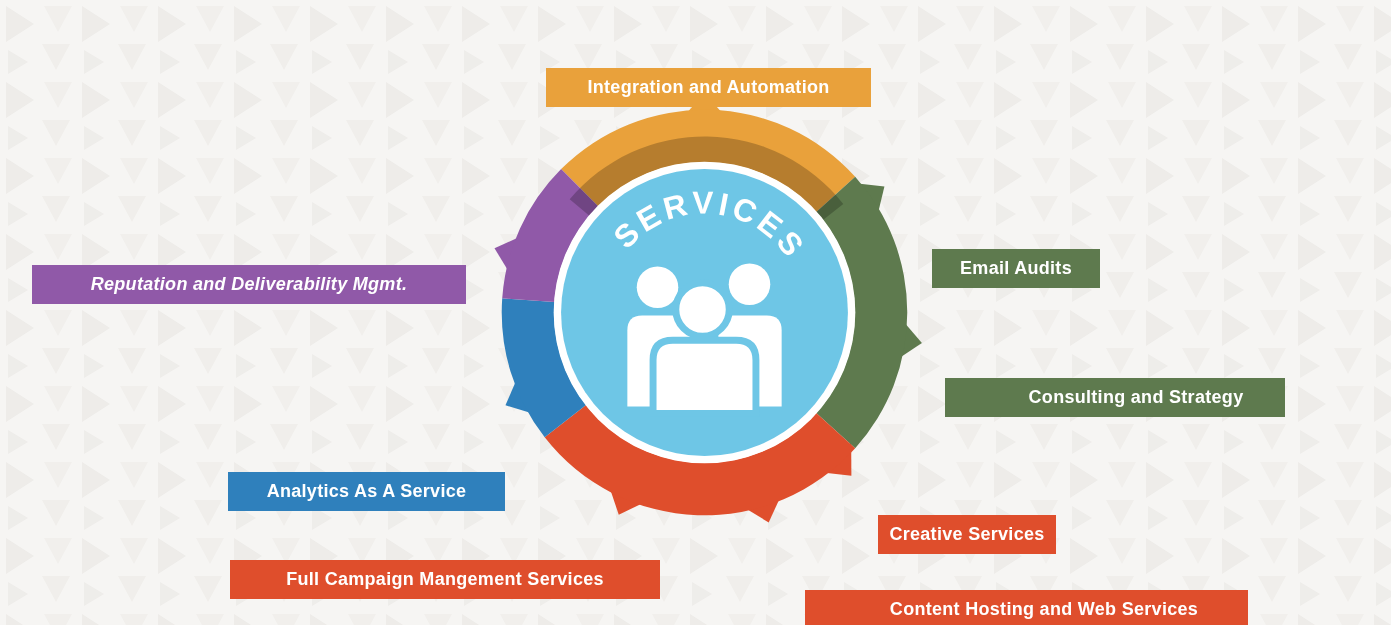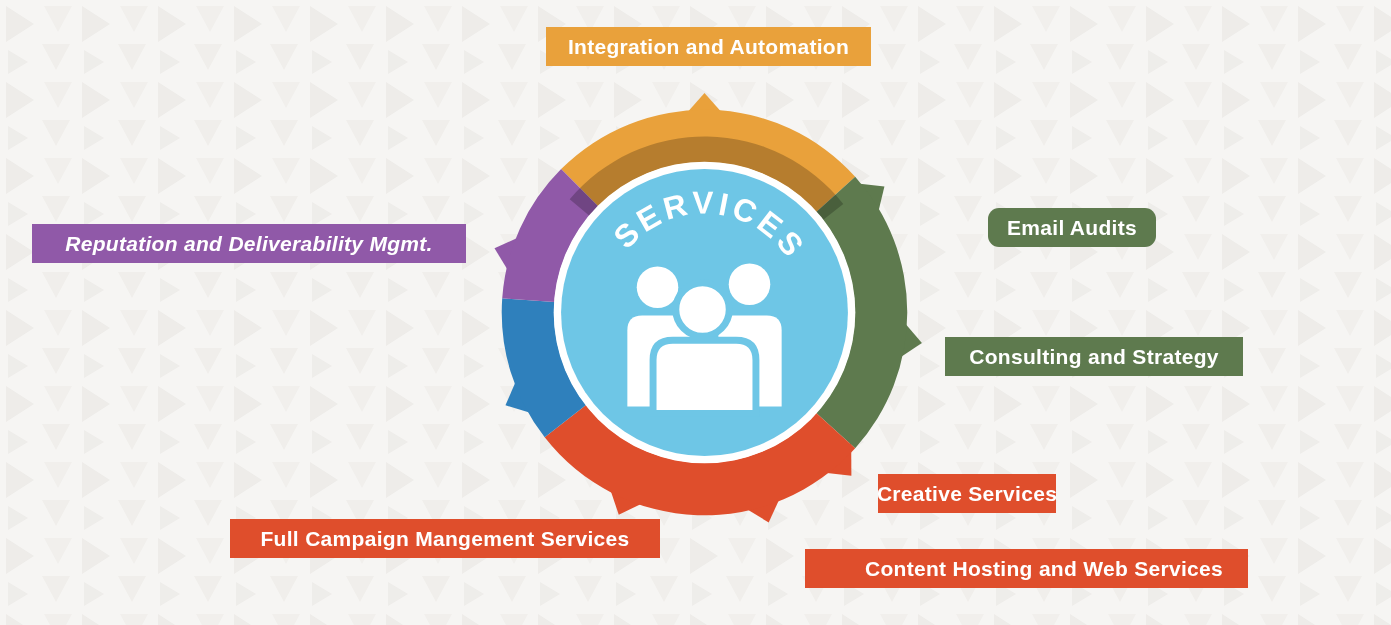--- a/index.html
+++ b/index.html
@@ -12,26 +12,27 @@
     font-family:"Liberation Sans",sans-serif;
   }
   .bg{position:absolute;left:0;top:0;}
   .ring{position:absolute;left:477px;top:85px;width:455px;height:455px;}
   .label{
     position:absolute;
     height:39px;
     display:flex;align-items:center;justify-content:center;
     color:#ffffff;
     font-weight:700;
-    font-size:21px;
+    font-size:18px;
     letter-spacing:0.3px;
     white-space:nowrap;
+    margin-top:41px;
   }
   .l1{left:546px;top:27px;width:325px;}
-  .l2{left:988px;top:208px;width:168px;border-radius:11px;}
+  .l2{left:932px;top:208px;width:168px;}
   .l3{left:945px;top:337px;width:298px;}
   .l4{left:878px;top:474px;width:178px;}
   .l5{left:805px;top:549px;width:408px;}
   .l6{left:230px;top:519px;width:430px;}
   .l7{left:228px;top:431px;width:277px;}
   .l8{left:32px;top:224px;width:434px;font-style:italic;}
   .center-title{
     font-family:"Liberation Sans",sans-serif;
     font-weight:700;
     font-size:32px;
@@ -96,19 +97,20 @@
       <path d="M152,325 V248 Q152,233 167,233 H201 Q216,233 216,248 V325 Z"></path>
       <circle cx="275.5" cy="201.5" r="21"></circle>
       <path d="M244,325 V248 Q244,233 259,233 H293 Q308,233 308,248 V325 Z"></path>
       <circle class="front-person" cx="228" cy="227" r="27"></circle>
       <path class="front-person" d="M178,332 V278 Q178,258 198,258 H262 Q282,258 282,278 V332 Z"></path>
     </g>
   </svg>
 
   <div class="label l1" style="background: rgb(233, 161, 59);">Integration and Automation</div>
   <div class="label l2" style="background: rgb(94, 122, 78);">Email Audits</div>
-  <div class="label l3" style="background: rgb(94, 122, 78);">Consulting and Strategy</div>
+  <div class="label l3" style="background: rgb(94, 122, 78); padding-left: 42px;">Consulting and Strategy</div>
   <div class="label l4" style="background: rgb(223, 78, 44);">Creative Services</div>
   <div class="label l5" style="background: rgb(223, 78, 44); padding-left: 35px;">Content Hosting and Web Services</div>
   <div class="label l6" style="background: rgb(223, 78, 44);">Full Campaign Mangement Services</div>
+  <div class="label l7" style="background: rgb(47, 128, 188);">Analytics As A Service</div>
   <div class="label l8" style="background: rgb(144, 89, 168);">Reputation and Deliverability Mgmt.</div>
 
 </div>
 
 </body></html>

